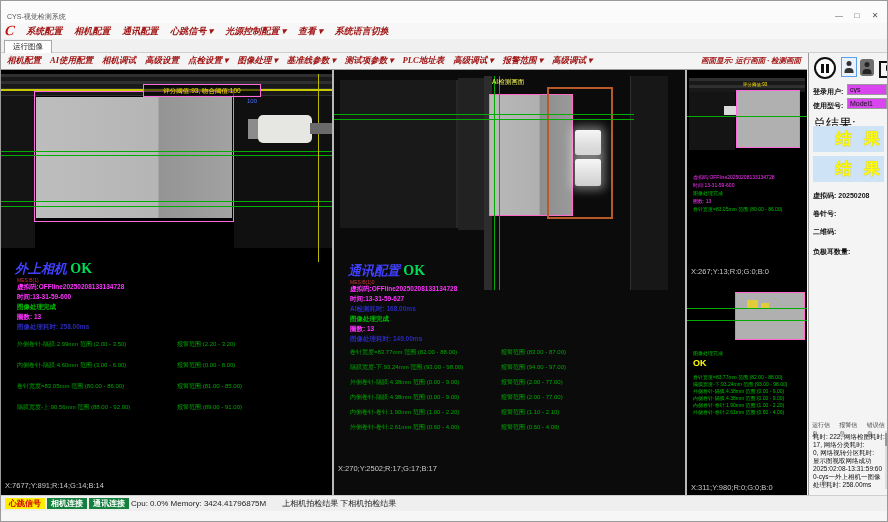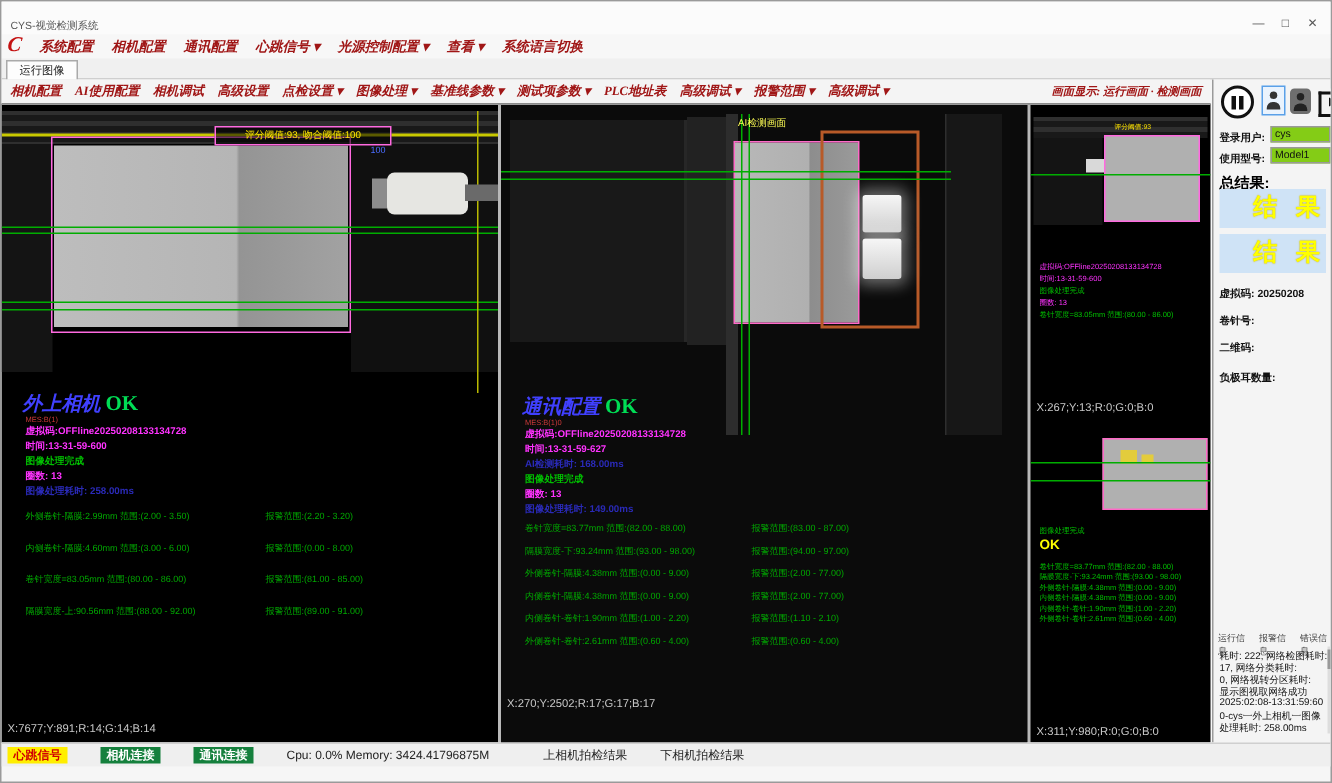--- a/index.html
+++ b/index.html
@@ -99,34 +99,34 @@
   #btn-oper { left:51px; top:6px; width:14px; height:17px; border-radius:3px; background:#6e6e6e; }
   #btn-exit { left:68px; top:6px; width:17px; height:17px; }
   .person { position:relative; width:10px; height:12px; }
   .person::before { content:""; position:absolute; top:0; left:50%; transform:translateX(-50%); width:5px; height:5px; border-radius:50%; background:#333; }
   .person::after { content:""; position:absolute; bottom:0; left:50%; transform:translateX(-50%); width:9px; height:5px; border-radius:4px 4px 0 0; background:#333; }
   .person.dark::before, .person.dark::after { background:#232323; }
   .exit-door { position:relative; width:13px; height:13px; }
   .exit-door::before { content:""; position:absolute; left:0; top:0; width:7px; height:13px; border:2px solid #111; border-right:none; }
   .exit-door::after { content:""; position:absolute; right:0; top:4px; border-left:6px solid #111; border-top:3px solid transparent; border-bottom:3px solid transparent; }
   .sb-label { font-size:7px; font-weight:bold; color:#111; white-space:nowrap; }
-  .sb-input { position:absolute; width:40px; height:11px; border:1px solid #999; background:#84cc16; font-size:7px; padding:0 2px; color:#111; }
-  #sb-total { left:4px; top:62px; font-size:10px; font-weight:bold; color:#000; }
+  .sb-input { position:absolute; width:40px; height:11px; border:1px solid #999; background:#d946ef; font-size:7px; padding:0 2px; color:#111; }
+  #sb-total { left:4px; top:62px; font-size:13px; font-weight:normal; color:#000; }
   .result-box { left:4px; width:71px; height:26px; background:#cfe3f6; color:#ffff00; font-weight:bold; font-size:16px;
                 text-align:right; line-height:26px; letter-spacing:4px; text-shadow:0 0 1px #bfa000; }
   .sb-field { left:4px; font-size:7px; font-weight:bold; color:#111; white-space:nowrap; }
   .logtab { font-size:6px; color:#444; }
   #logtabs { left:3px; top:368px; display:flex; gap:5px; }
   .logline { left:4px; font-size:6.5px; color:#111; white-space:nowrap; }
   #sb-scroll { left:76px; top:378px; width:3px; height:58px; background:#ddd; }
   #sb-thumb { left:0; top:2px; width:3px; height:13px; background:#999; position:absolute; }
 
   
   #statusbar { left:0; top:494px; width:888px; height:16px; background:#efefef; border-top:1px solid #cfcfcf;
-               display:flex; align-items:center; gap:22px; padding-left:4px; }
+               display:flex; align-items:center; gap:2px; padding-left:4px; }
   .badge { font-size:8px; font-weight:bold; padding:1px 4px; line-height:9px; }
   #bdg-heart { background:#ffee00; color:#d00000; }
   .bdg-red { background:#15803d; color:#fff; }
   .sb-text { font-size:8px; color:#222; white-space:nowrap; }
   #sb-extra1 { margin-left:14px; }
 </style>
 </head>
 <body>
 
 <div id="app">

